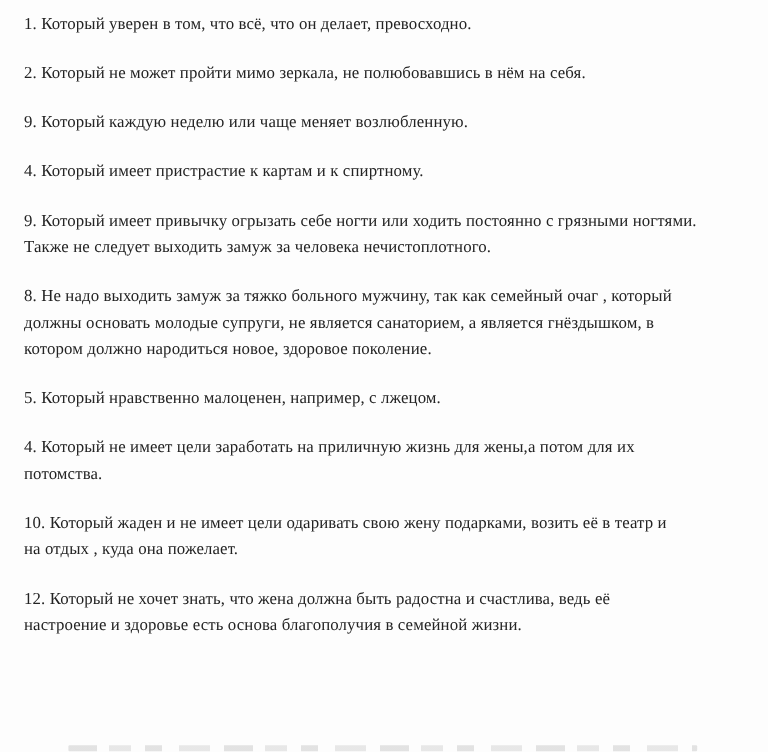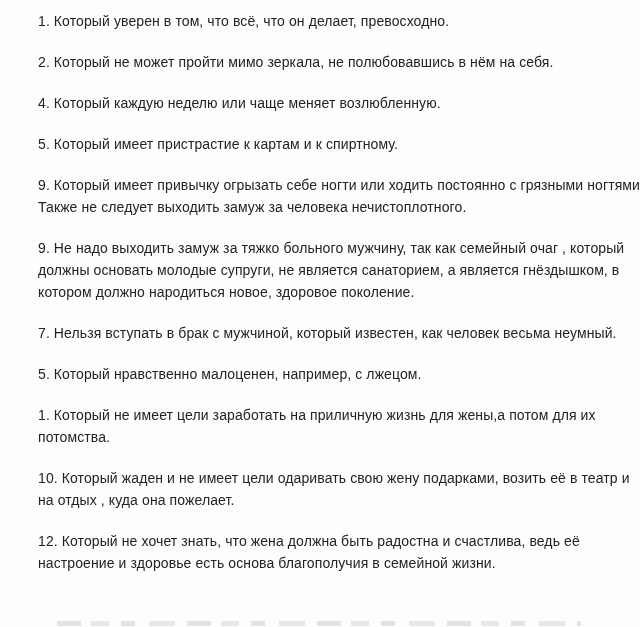--- a/index.html
+++ b/index.html
@@ -11,25 +11,24 @@
     height: 627px;
     overflow: hidden;
     background: #fdfdfd;
     position: relative;
   }
   .page {
     position: absolute;
     inset: 0;
     padding: 10px 14px 0 20px;
     box-sizing: border-box;
-    font-family: Liberation Sans, sans-serif;
+    font-family: Liberation Serif, serif;
     font-size: 14px;
     line-height: 22px;
     color: #232323;
-    margin-left: 18px;
   }
   .item {
     margin: 0 0 19px 0;
     white-space: pre;        
     letter-spacing: 0.1px;
   }
   
   .clipped-line {
     position: absolute;
     left: 57px;
@@ -45,30 +44,29 @@
         #d2d2d2 92px 118px, transparent 118px 130px);
     border-radius: 1px;
   }
 </style>
 </head>
 <body>
 
 <div class="page">
   <p class="item">1. Который уверен в том, что всё, что он делает, превосходно.</p>
   <p class="item">2. Который не может пройти мимо зеркала, не полюбовавшись в нём на себя.</p>
-  <p class="item">4. Который каждую неделю или чаще меняет возлюбленную.</p>
-  <p class="item">5. Который имеет пристрастие к картам и к спиртному.</p>
+  <p class="item">9. Который каждую неделю или чаще меняет возлюбленную.</p>
+  <p class="item">4. Который имеет пристрастие к картам и к спиртному.</p>
   <p class="item">9. Который имеет привычку огрызать себе ногти или ходить постоянно с грязными ногтями.
 Также не следует выходить замуж за человека нечистоплотного.</p>
-  <p class="item">9. Не надо выходить замуж за тяжко больного мужчину, так как семейный очаг , который
+  <p class="item">8. Не надо выходить замуж за тяжко больного мужчину, так как семейный очаг , который
 должны основать молодые супруги, не является санаторием, а является гнёздышком, в
 котором должно народиться новое, здоровое поколение.</p>
-  <p class="item">7. Нельзя вступать в брак с мужчиной, который известен, как человек весьма неумный.</p>
   <p class="item">5. Который нравственно малоценен, например, с лжецом.</p>
-  <p class="item">1. Который не имеет цели заработать на приличную жизнь для жены,а потом для их
+  <p class="item">4. Который не имеет цели заработать на приличную жизнь для жены,а потом для их
 потомства.</p>
   <p class="item">10. Который жаден и не имеет цели одаривать свою жену подарками, возить её в театр и
 на отдых , куда она пожелает.</p>
   <p class="item">12. Который не хочет знать, что жена должна быть радостна и счастлива, ведь её
 настроение и здоровье есть основа благополучия в семейной жизни.</p>
 </div>
 
 <div class="clipped-line"></div>
 
 </body></html>

